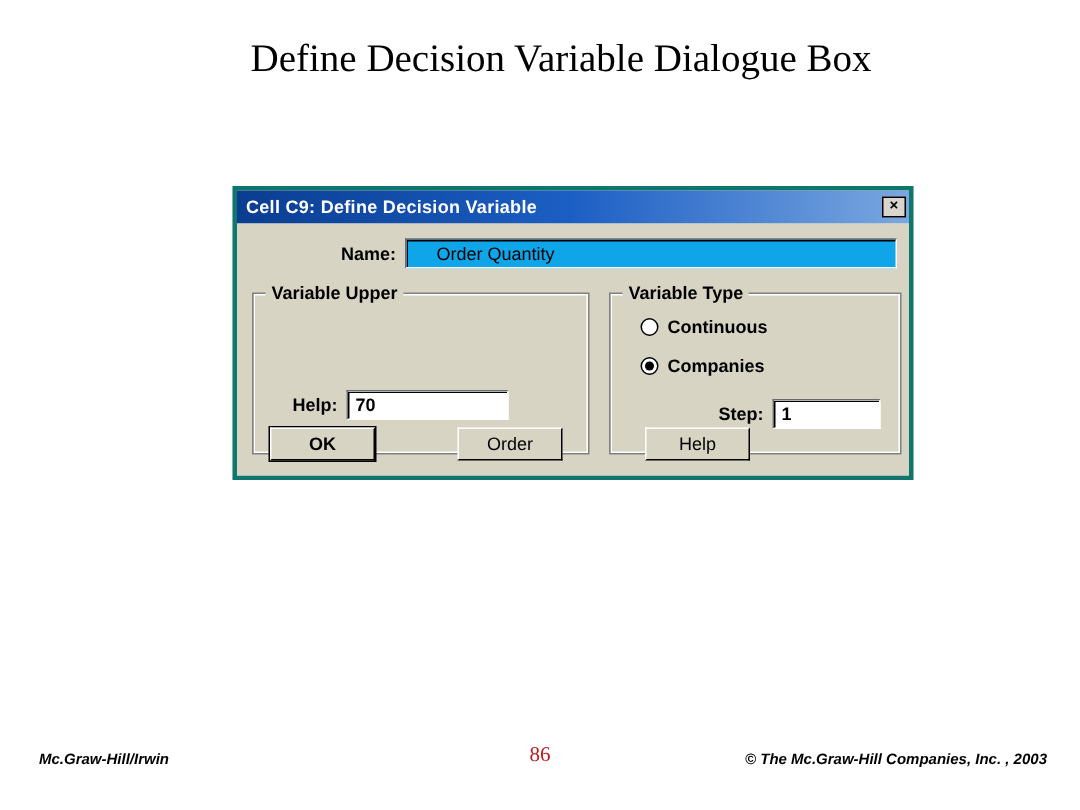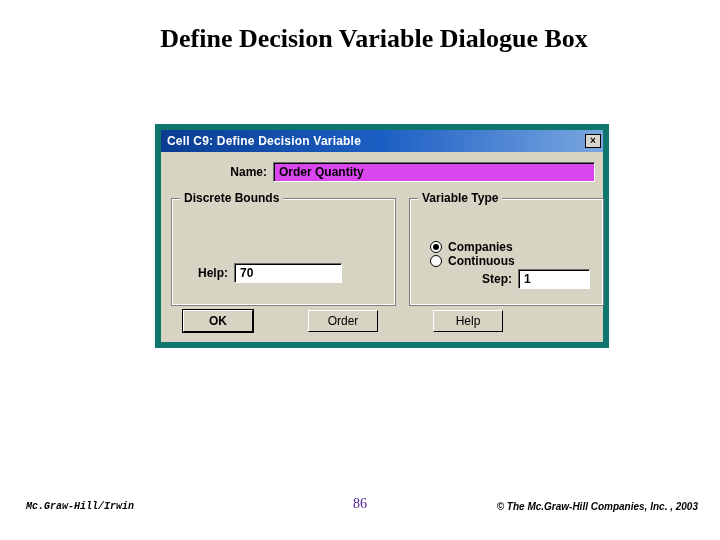--- a/index.html
+++ b/index.html
@@ -14,35 +14,35 @@
   }
 
   .slide-title {
     position: absolute;
     top: 24px;
     left: 0;
     right: 0;
     text-align: center;
     font-family: "Times New Roman", Times, serif;
     font-size: 26px;
-    font-weight: 700;
+    font-weight: 400;
     color: #000;
     padding-left: 28px;
   }
 
   
   .window {
     position: absolute;
     top: 124px;
     left: 155px;
     width: 454px;
-    height: 224px;
+    height: 196px;
     box-sizing: border-box;
     background: #ece9d8;
-    border: 6px solid #0f766e;
+    border: 3px solid #0f766e;
     box-shadow: 0 0 0 0 #000;
   }
 
   .titlebar {
     height: 22px;
     background: linear-gradient(90deg, #0a3d91 0%, #1c5fc4 50%, #7aa7e0 100%);
     display: flex;
     align-items: center;
     justify-content: space-between;
     padding: 0 2px 0 6px;
@@ -92,29 +92,29 @@
   .name-label {
     width: 52px;
     font-size: 12px;
     font-weight: bold;
     text-align: right;
     margin-right: 6px;
   }
   .text-input {
     flex: 1;
     height: 20px;
-    background: #d946ef;
+    background: #0ea5e9;
     border-top: 1px solid #6a6a6a;
     border-left: 1px solid #6a6a6a;
     border-right: 1px solid #ffffff;
     border-bottom: 1px solid #ffffff;
     box-shadow: inset 1px 1px 0 #000;
     font-size: 12px;
-    font-weight: bold;
-    padding: 0 5px;
+    font-weight: normal;
+    padding: 0 20px;
     box-sizing: border-box;
     font-family: Arial, sans-serif;
   }
 
   .groupbox {
     position: absolute;
     border: 1px solid #808080;
     box-shadow: inset -1px -1px 0 #ffffff, inset 1px 1px 0 #ffffff;
     box-sizing: border-box;
   }
@@ -194,21 +194,21 @@
   .radio-dot {
     width: 6px;
     height: 6px;
     border-radius: 50%;
     background: #000;
   }
   .radio-label {
     font-size: 12px;
     font-weight: bold;
   }
-  .radio-continuous { top: 15px; left: 20px; margin-top: 40px; }
+  .radio-continuous { top: 15px; left: 20px; }
   .radio-discrete   { top: 41px; left: 20px; }
 
   .step-row {
     position: absolute;
     top: 70px;
     left: 62px;
     display: flex;
     align-items: center;
   }
   .step-label {
@@ -259,35 +259,35 @@
   }
   .win-btn.default {
     box-shadow: 0 0 0 1px #000;
     font-weight: bold;
   }
 
   .footer-left {
     position: absolute;
     bottom: 28px;
     left: 26px;
-    font-family: Liberation Mono, monospace;
+    font-family: Liberation Sans, sans-serif;
     font-size: 10px;
     font-style: italic;
     font-weight: bold;
     color: #000;
   }
   .footer-page {
     position: absolute;
     bottom: 28px;
     left: 0;
     right: 0;
     text-align: center;
     font-family: "Times New Roman", Times, serif;
     font-size: 14px;
-    color: #4c1d95;
+    color: #b91c1c;
   }
   .footer-right {
     position: absolute;
     bottom: 28px;
     right: 22px;
     font-family: Verdana, Geneva, sans-serif;
     font-size: 10px;
     font-style: italic;
     font-weight: bold;
     color: #000;
@@ -308,21 +308,21 @@
   </div>
 
   <div class="client">
 
     <div class="name-row">
       <div class="name-label">Name:</div>
       <input class="text-input" type="text" value="Order Quantity" style="">
     </div>
 
     <div class="groupbox bounds-group">
-      <div class="group-legend">Discrete Bounds</div>
+      <div class="group-legend">Variable Upper</div>
 
 
       <div class="bound-row upper-row">
         <div class="bound-label">Help:</div>
         <input class="num-input" type="text" value="70" style="">
       </div>
     </div>
 
     <div class="groupbox vtype-group">
       <div class="group-legend">Variable Type</div>

